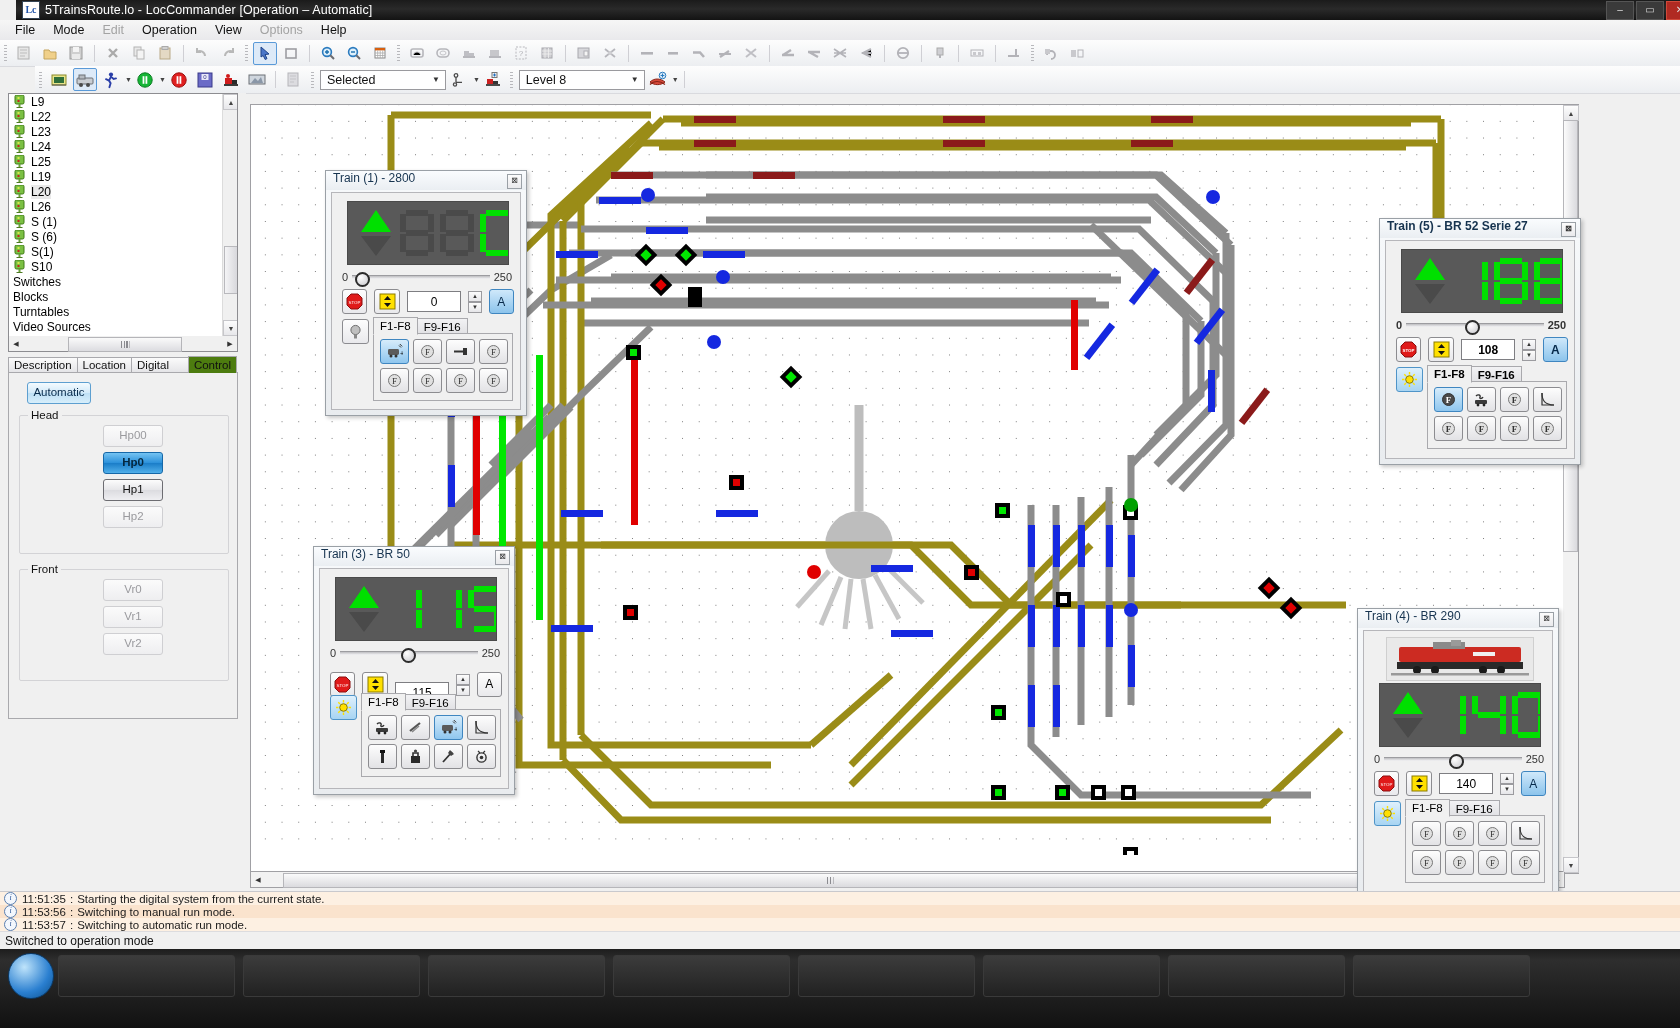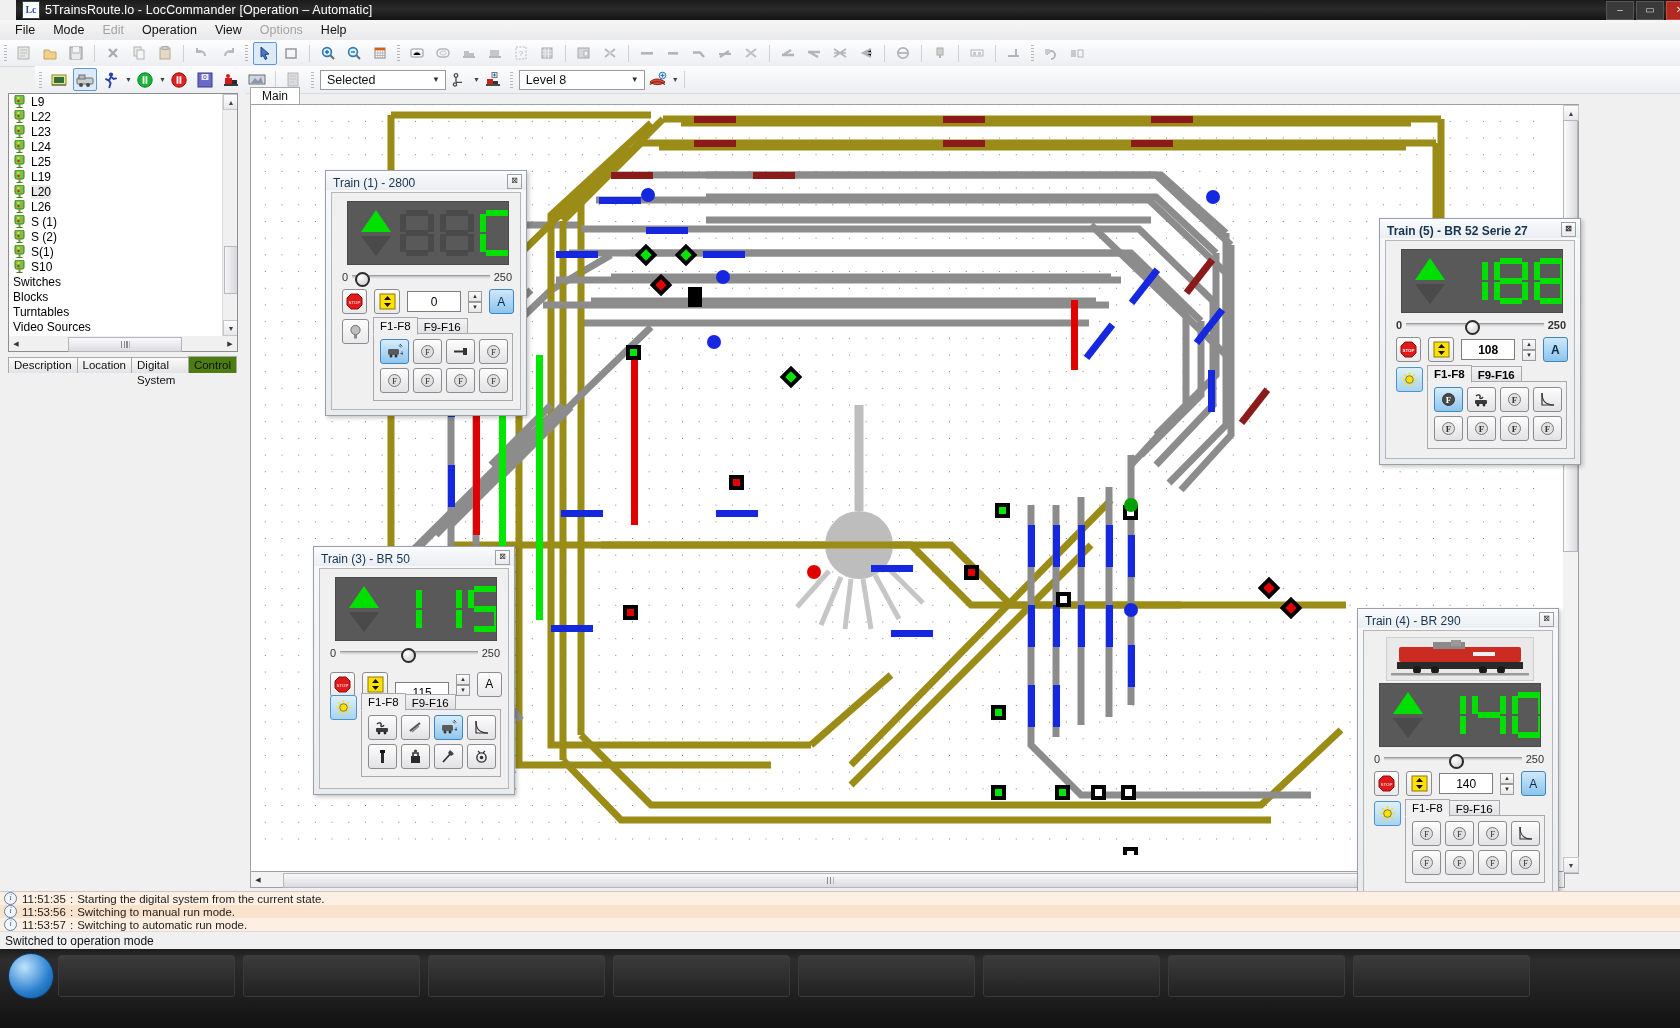--- a/index.html
+++ b/index.html
@@ -106,21 +106,21 @@
   .vscroll{position:absolute;left:1563px;top:104px;width:15px;height:768px;background:#f2f2f2;border:1px solid #a0a0a4;border-left:none;}
   .vs-thumb{position:absolute;left:0;top:15px;width:13px;height:430px;background:linear-gradient(90deg,#fbfbfb,#dadade);border:1px solid #b6b6ba;}
   .hscroll{position:absolute;left:250px;top:872px;width:1313px;height:15px;background:#f2f2f2;border:1px solid #a0a0a4;border-top:none;display:flex;align-items:center;}
   .hs2-thumb{position:absolute;left:18px;top:0;width:1090px;height:13px;background:linear-gradient(180deg,#fbfbfb,#dadade);border:1px solid #b6b6ba;}
   .hs2-thumb .gr{position:absolute;left:50%;top:3px;transform:translateX(-50%);width:9px;height:7px;
                  background:repeating-linear-gradient(90deg,#8b8b90 0 1px,transparent 1px 3px);}
 
   
   .tp{position:absolute;background:linear-gradient(180deg,#f7f9fb,#e9ecef);
       border:1px solid #9aa0a6;box-shadow:2px 2px 4px rgba(0,0,0,.22);}
-  .tp-title{height:19px;display:flex;align-items:flex-end;padding-left:7px;font-size:12px;color:#16334f;
+  .tp-title{height:19px;display:flex;align-items:flex-start;padding-left:7px;font-size:12px;color:#16334f;
             background:linear-gradient(180deg,#fafcfe,#eaeef2);}
   .tp-close{position:absolute;right:4px;top:3px;width:13px;height:13px;border:1px solid #9aa0a6;
             background:linear-gradient(180deg,#fcfcfc,#e9e9ec);font-size:8px;line-height:12px;text-align:center;color:#333;}
   .tp-body{position:absolute;left:5px;right:5px;top:21px;bottom:5px;background:#f0f0f0;border:1px solid #b6b6ba;}
   .lcd{position:absolute;background:#595959;border:1px solid #4a4a4a;overflow:hidden;}
   .speedbar{position:absolute;display:flex;align-items:center;font-size:11px;color:#333;}
   .speedbar .trk{flex:1;height:3px;background:linear-gradient(180deg,#bdbdc1,#f4f4f6);
                  border-top:1px solid #9c9ca0;margin:0 4px;position:relative;}
   .speedbar .knob{position:absolute;top:-4px;width:11px;height:11px;border-radius:50%;
                   background:radial-gradient(circle at 35% 30%,#fff,#c9c9cd);border:2px solid #2b2b2b;}
@@ -615,21 +615,21 @@
             <span class="lbl">S (1)</span>
           </div>
           <div class="tree-row">
             <span class="sig"><svg width="13" height="13">
                 <rect x="2" y="0" width="9" height="9" rx="1.5" fill="#7bc043" stroke="#3f7a16"></rect>
                 <rect x="4.5" y="2" width="2" height="2" fill="#d8e84a"></rect>
                 <rect x="4.5" y="5" width="2" height="2" fill="#cc2020"></rect>
                 <rect x="5.5" y="9" width="2" height="4" fill="#6aa038"></rect>
                 <rect x="3.5" y="12" width="6" height="1.3" fill="#4d7a22"></rect>
               </svg></span>
-            <span class="lbl">S (2)</span>
+            <span class="lbl">S (6)</span>
           </div>
           <div class="tree-row">
             <span class="sig"><svg width="13" height="13">
                 <rect x="2" y="0" width="9" height="9" rx="1.5" fill="#7bc043" stroke="#3f7a16"></rect>
                 <rect x="4.5" y="2" width="2" height="2" fill="#d8e84a"></rect>
                 <rect x="4.5" y="5" width="2" height="2" fill="#cc2020"></rect>
                 <rect x="5.5" y="9" width="2" height="4" fill="#6aa038"></rect>
                 <rect x="3.5" y="12" width="6" height="1.3" fill="#4d7a22"></rect>
               </svg></span>
             <span class="lbl">S(1)</span>
@@ -678,25 +678,40 @@
       <div class="hs-right">▶</div>
     </div>
 
     <div class="tabstrip">
       <div class="ptab">Description</div>
       <div class="ptab">Location</div>
       <div class="ptab">Digital System</div>
       <div class="ptab active">Control</div>
     </div>
 
+    <div class="propbox">
+      <div class="autobtn">Automatic</div>
+
+      <div class="group" style="left:10px;top:42px;width:208px;height:137px;">
+        <span class="gtitle">Head</span>
+        <div class="sigbtn dis" style="top:9px;">Hp00</div>
+        <div class="sigbtn on" style="top:36px;">Hp0</div>
+        <div class="sigbtn norm" style="top:63px;">Hp1</div>
+        <div class="sigbtn dis" style="top:90px;">Hp2</div>
+      </div>
+
+      <div class="group" style="left:10px;top:196px;width:208px;height:110px;">
+        <span class="gtitle">Front</span>
+        <div class="sigbtn dis" style="top:9px;">Vr0</div>
+        <div class="sigbtn dis" style="top:36px;">Vr1</div>
+        <div class="sigbtn dis" style="top:63px;">Vr2</div>
+      </div>
+    </div>
   </div>
 
-  <div class="maintabs">
-    <div class="mtab">Main</div>
-  </div>
 
   <div class="canvaswrap">
     <div class="canvas">
       <svg width="1295" height="750" viewBox="0 0 1295 750">
         <g stroke-linecap="butt" fill="none">
 
           <g stroke="#8c8c8c" stroke-width="7">
 
             <path d="M455 70 H910 L975 128"></path>
             <path d="M455 92 H905 L965 148"></path>

